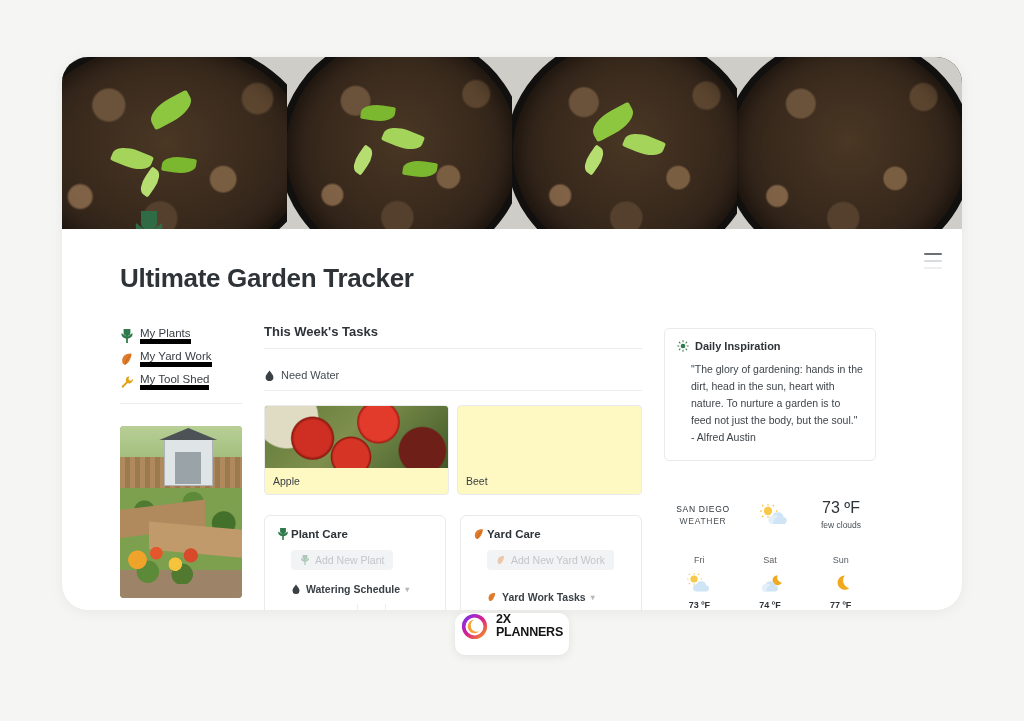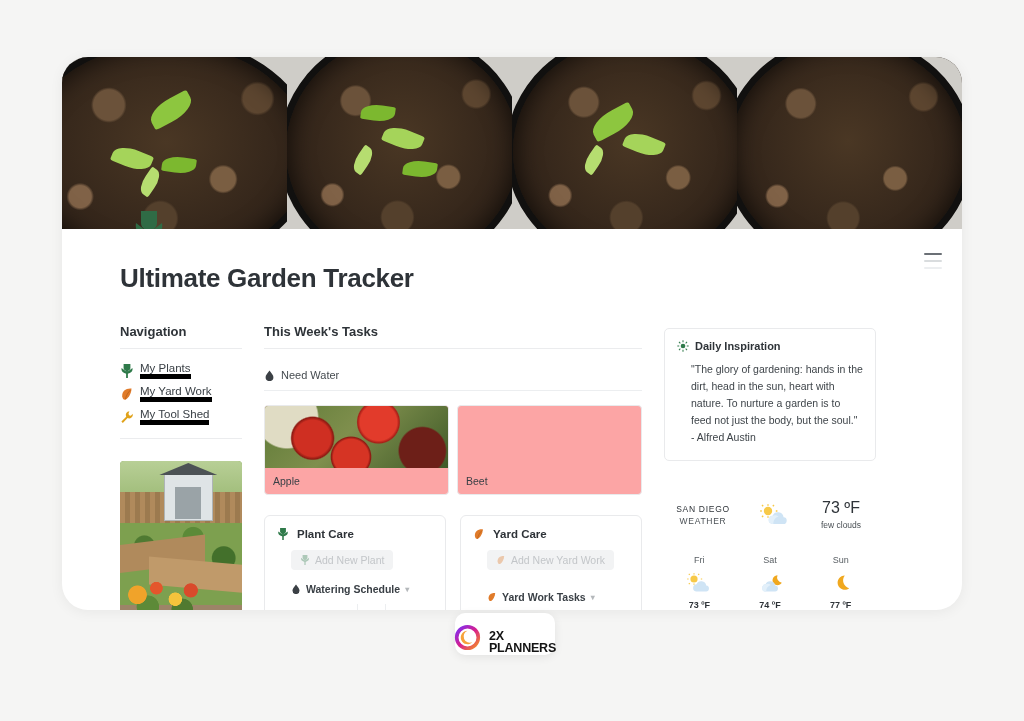--- a/index.html
+++ b/index.html
@@ -117,21 +117,21 @@
   
   .col-main { flex: 1 1 auto; min-width: 0; }
   .subhead {
     display:flex; align-items:center; gap:6px;
     font-size: 11px; color: #454b50; padding: 10px 0 9px 0;
     border-bottom: 1px solid #eceef0; margin-bottom: 14px;
   }
   .plant-cards { display: flex; gap: 8px; }
   .pcard {
     flex: 1 1 0; border: 1px solid #e9eaec; border-radius: 4px;
-    overflow: hidden; background: #fca5a5; cursor: pointer;
+    overflow: hidden; background: #fef9c3; cursor: pointer;
   }
   .pcard-img { height: 62px; }
   .pcard-label { font-size: 10.5px; color: #3a4046; padding: 7px 8px; }
   .img-apple {
     background:
       radial-gradient(circle at 62% 26%, #e23b2b 0 15%, #a81f17 17%, transparent 18%),
       radial-gradient(circle at 26% 52%, #cf2f22 0 13%, #8e1a12 15%, transparent 16%),
       radial-gradient(circle at 47% 82%, #d63424 0 16%, #8e1a12 18%, transparent 19%),
       radial-gradient(circle at 86% 72%, #6d1f18 0 14%, transparent 15%),
       radial-gradient(circle at 12% 18%, #e0dcc4 0 18%, transparent 19%),
@@ -154,21 +154,21 @@
       linear-gradient(170deg,#cfc0a8 0 28%,#b9a versus 0),
       linear-gradient(170deg,#cfc0a8,#a89070); }
 
   
   .care-row { display: flex; gap: 14px; margin-top: 20px; }
   .panel {
     flex: 1 1 0; border: 1px solid #e9eaec; border-radius: 6px;
     padding: 12px 12px 0 12px; background: #fff; min-width: 0;
     height: 128px; overflow: hidden;
   }
-  .panel-head { display:flex; align-items:center; gap:8px; font-size: 11.5px; font-weight: bold; color: #2e3338; }
+  .panel-head { display:flex; align-items:center; gap:2px; font-size: 11.5px; font-weight: bold; color: #2e3338; }
   .add-btn {
     display:flex; align-items:center; gap:5px; margin: 10px 0 0 14px;
     background:#f2f3f4; border-radius: 4px; padding: 4px 9px;
     font-size: 10.5px; color: #c3c6c9; width: max-content; cursor: pointer;
   }
   .db-title { display:flex; align-items:center; gap:5px; margin: 13px 0 0 14px; font-size: 10.5px; font-weight: bold; color:#3a4046; cursor:pointer; }
   .chev { color:#b4b8bb; font-size: 8px; }
   .tbl { margin: 9px 0 0 14px; }
   .trow { display:flex; align-items:center; border-top: 1px solid #eceef0; height: 19px; }
   .trow.hdr { border-top: none; border-bottom: 1px solid #eceef0; }
@@ -197,22 +197,22 @@
   .w-days { display:flex; margin-top: 25px; }
   .w-day { flex:1 1 0; text-align:center; }
   .w-day .dn { font-size: 9px; color:#5a6065; }
   .w-day .di { margin: 7px 0 6px 0; display:flex; justify-content:center; }
   .w-day .hi { font-size: 9px; font-weight:bold; color:#2e3338; }
   .w-day .lo { font-size: 9px; color:#5a6065; margin-top: 2px; }
 
   
   .logo-pill {
     position:absolute; left: 455px; top: 613px;
-    width: 100px; height: 42px; background:#fff; border-radius: 10px;
-    display:flex; align-items:flex-end; justify-content:center; gap: 8px;
+    width: 114px; height: 42px; background:#fff; border-radius: 10px;
+    display:flex; align-items:flex-start; justify-content:center; gap: 8px;
     box-shadow: 0 2px 10px rgba(0,0,0,.08);
   }
   .logo-txt { font-size: 12.5px; font-weight: bold; color:#141414; line-height: 1.02; letter-spacing: -.2px; }
 </style>
 </head>
 <body>
 
 <div class="stage">
 
   <div class="card">
@@ -260,21 +260,20 @@
         <i></i>
         <i></i>
         <i></i>
       </div>
 
       <div class="page-title">Ultimate Garden Tracker</div>
 
       <div class="columns">
 
         <div class="col-nav">
-          <div class="sec-title">Navigation</div>
 
           <div class="nav-list">
             <div class="nav-item">
               <span class="gicon">
                 <svg viewBox="0 0 14 14" width="14" height="14">
                     <path d="M7 14V6" stroke="#2f7a4a" stroke-width="1.8" fill="none"></path>
                     <path d="M7 8 L1.5 4 Q0.5 8.5 7 10Z" fill="#2f7a4a"></path>
                     <path d="M7 8 L12.5 4 Q13.5 8.5 7 10Z" fill="#2f7a4a"></path>
                     <path d="M3.6 0h6.8v4q0 2.4-3.4 3.2Q3.6 6.4 3.6 4Z" fill="#2f7a4a"></path>
                   </svg>

